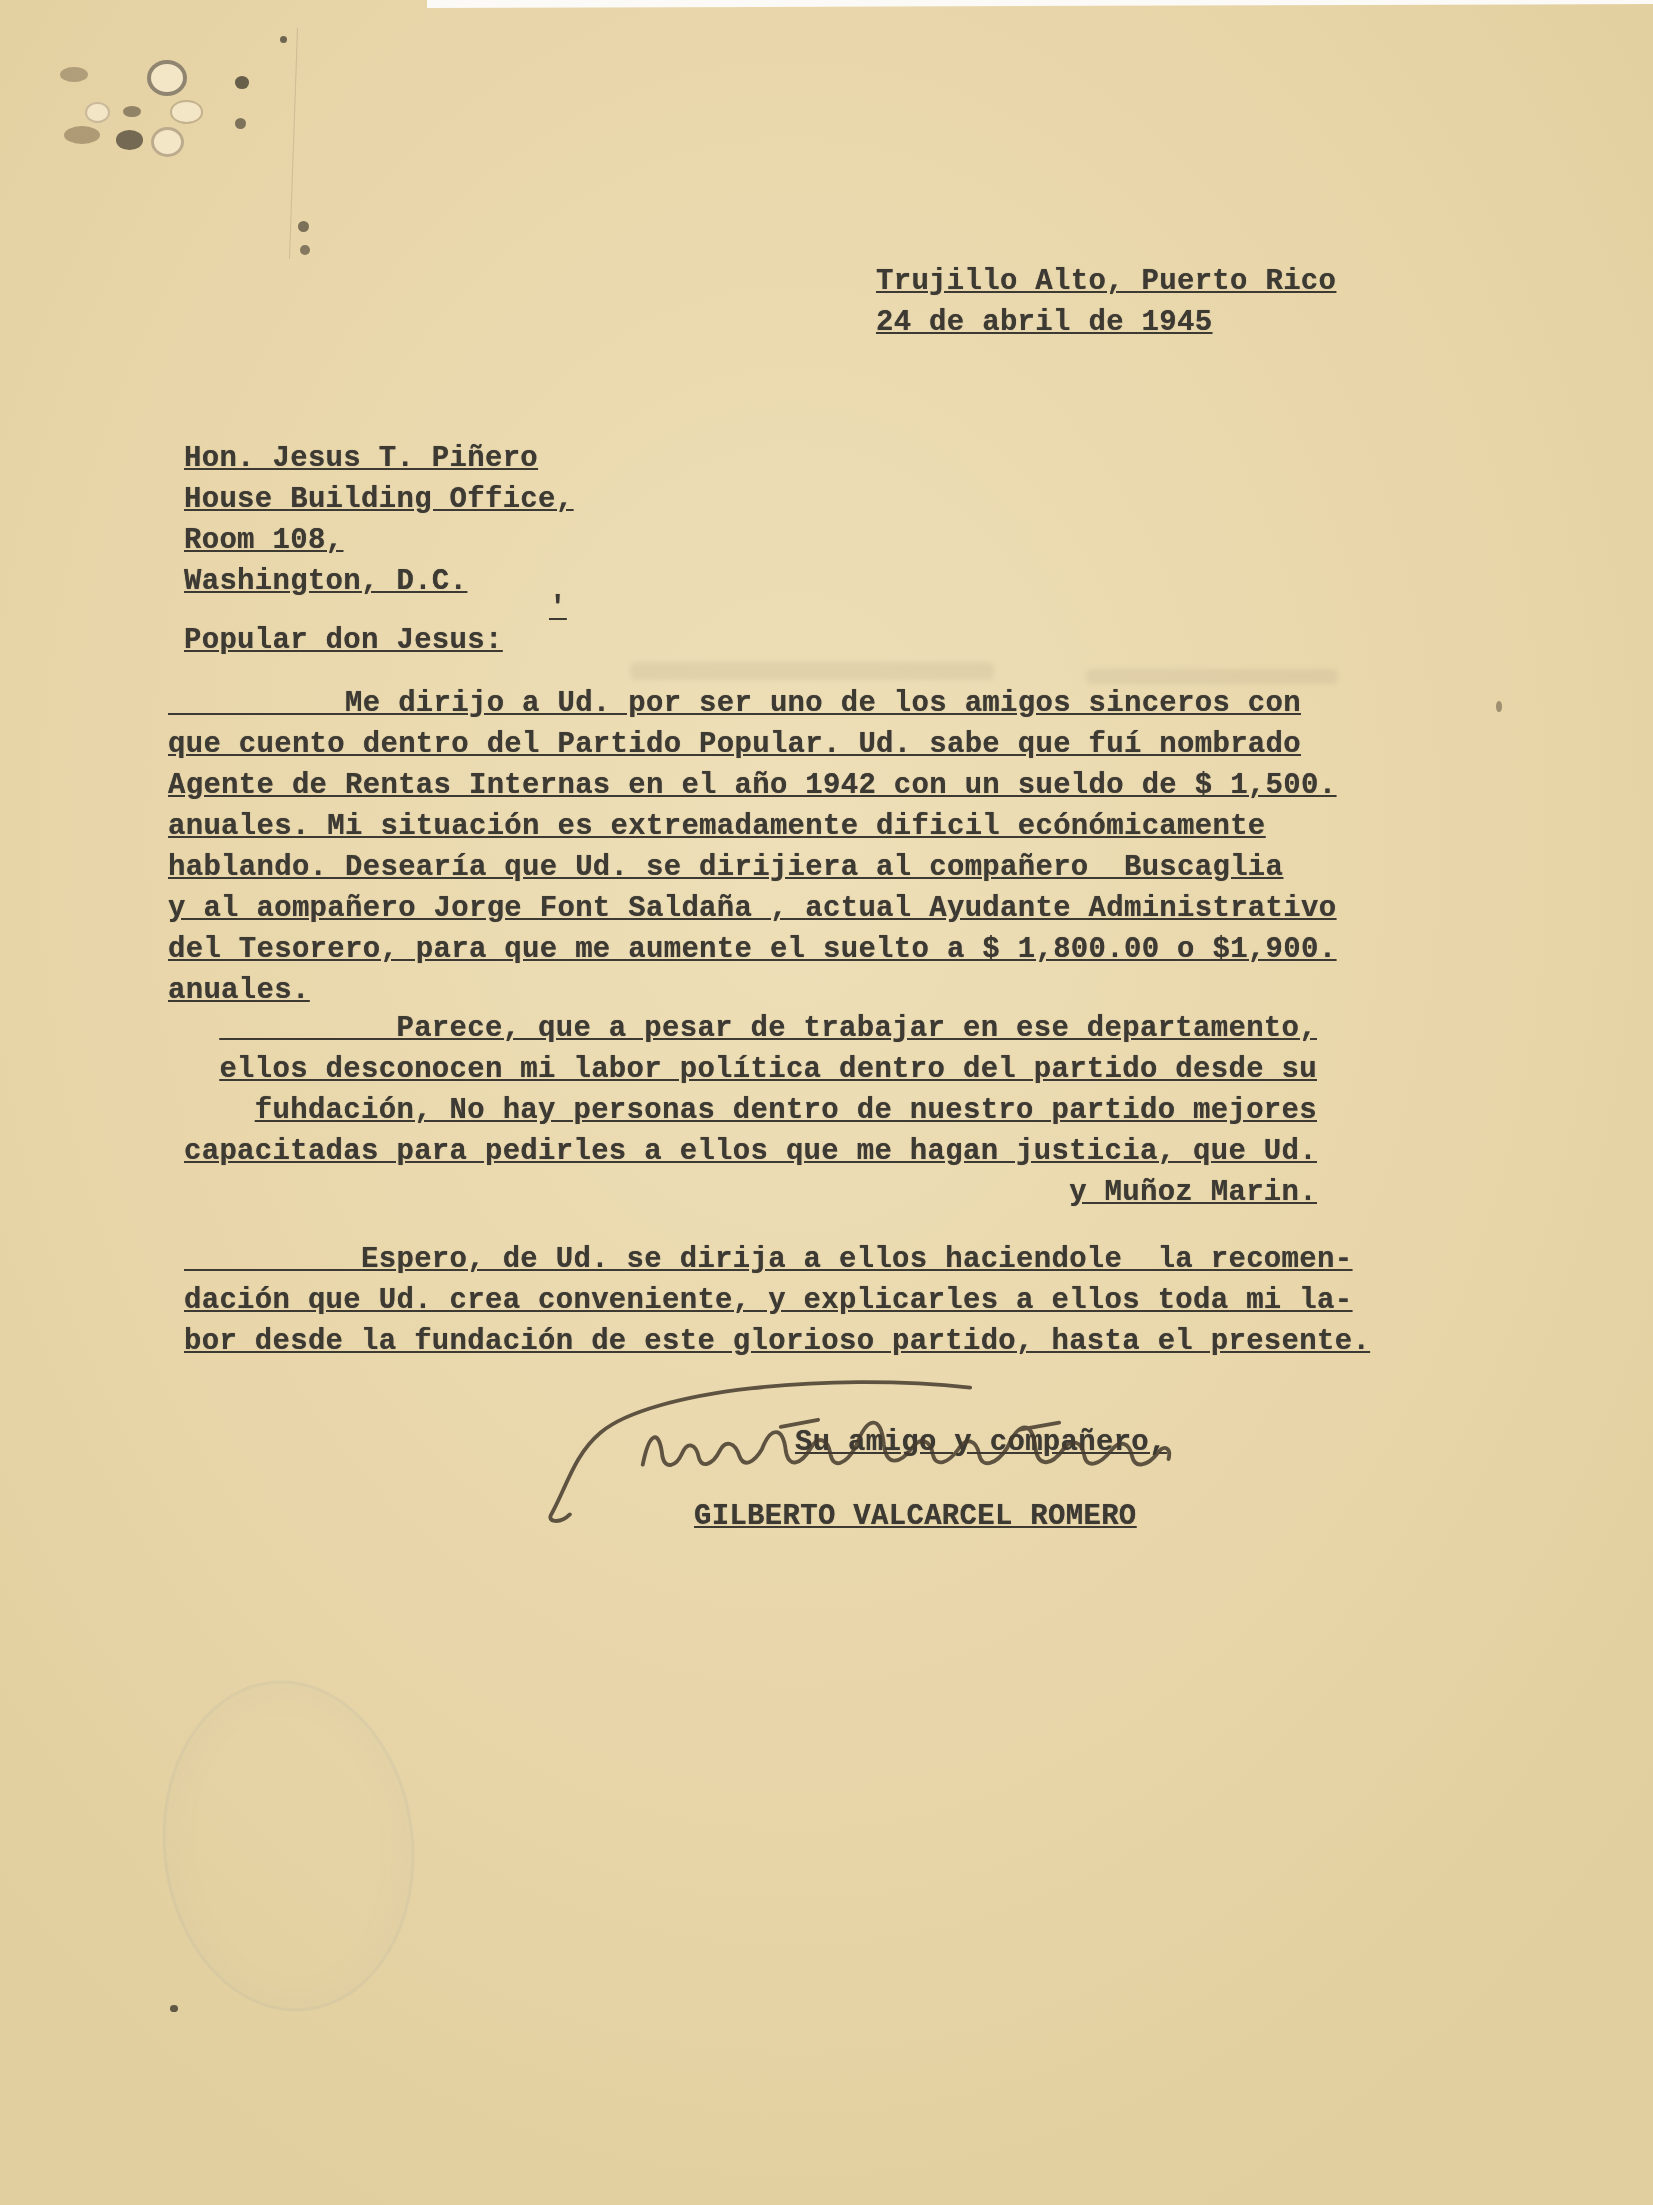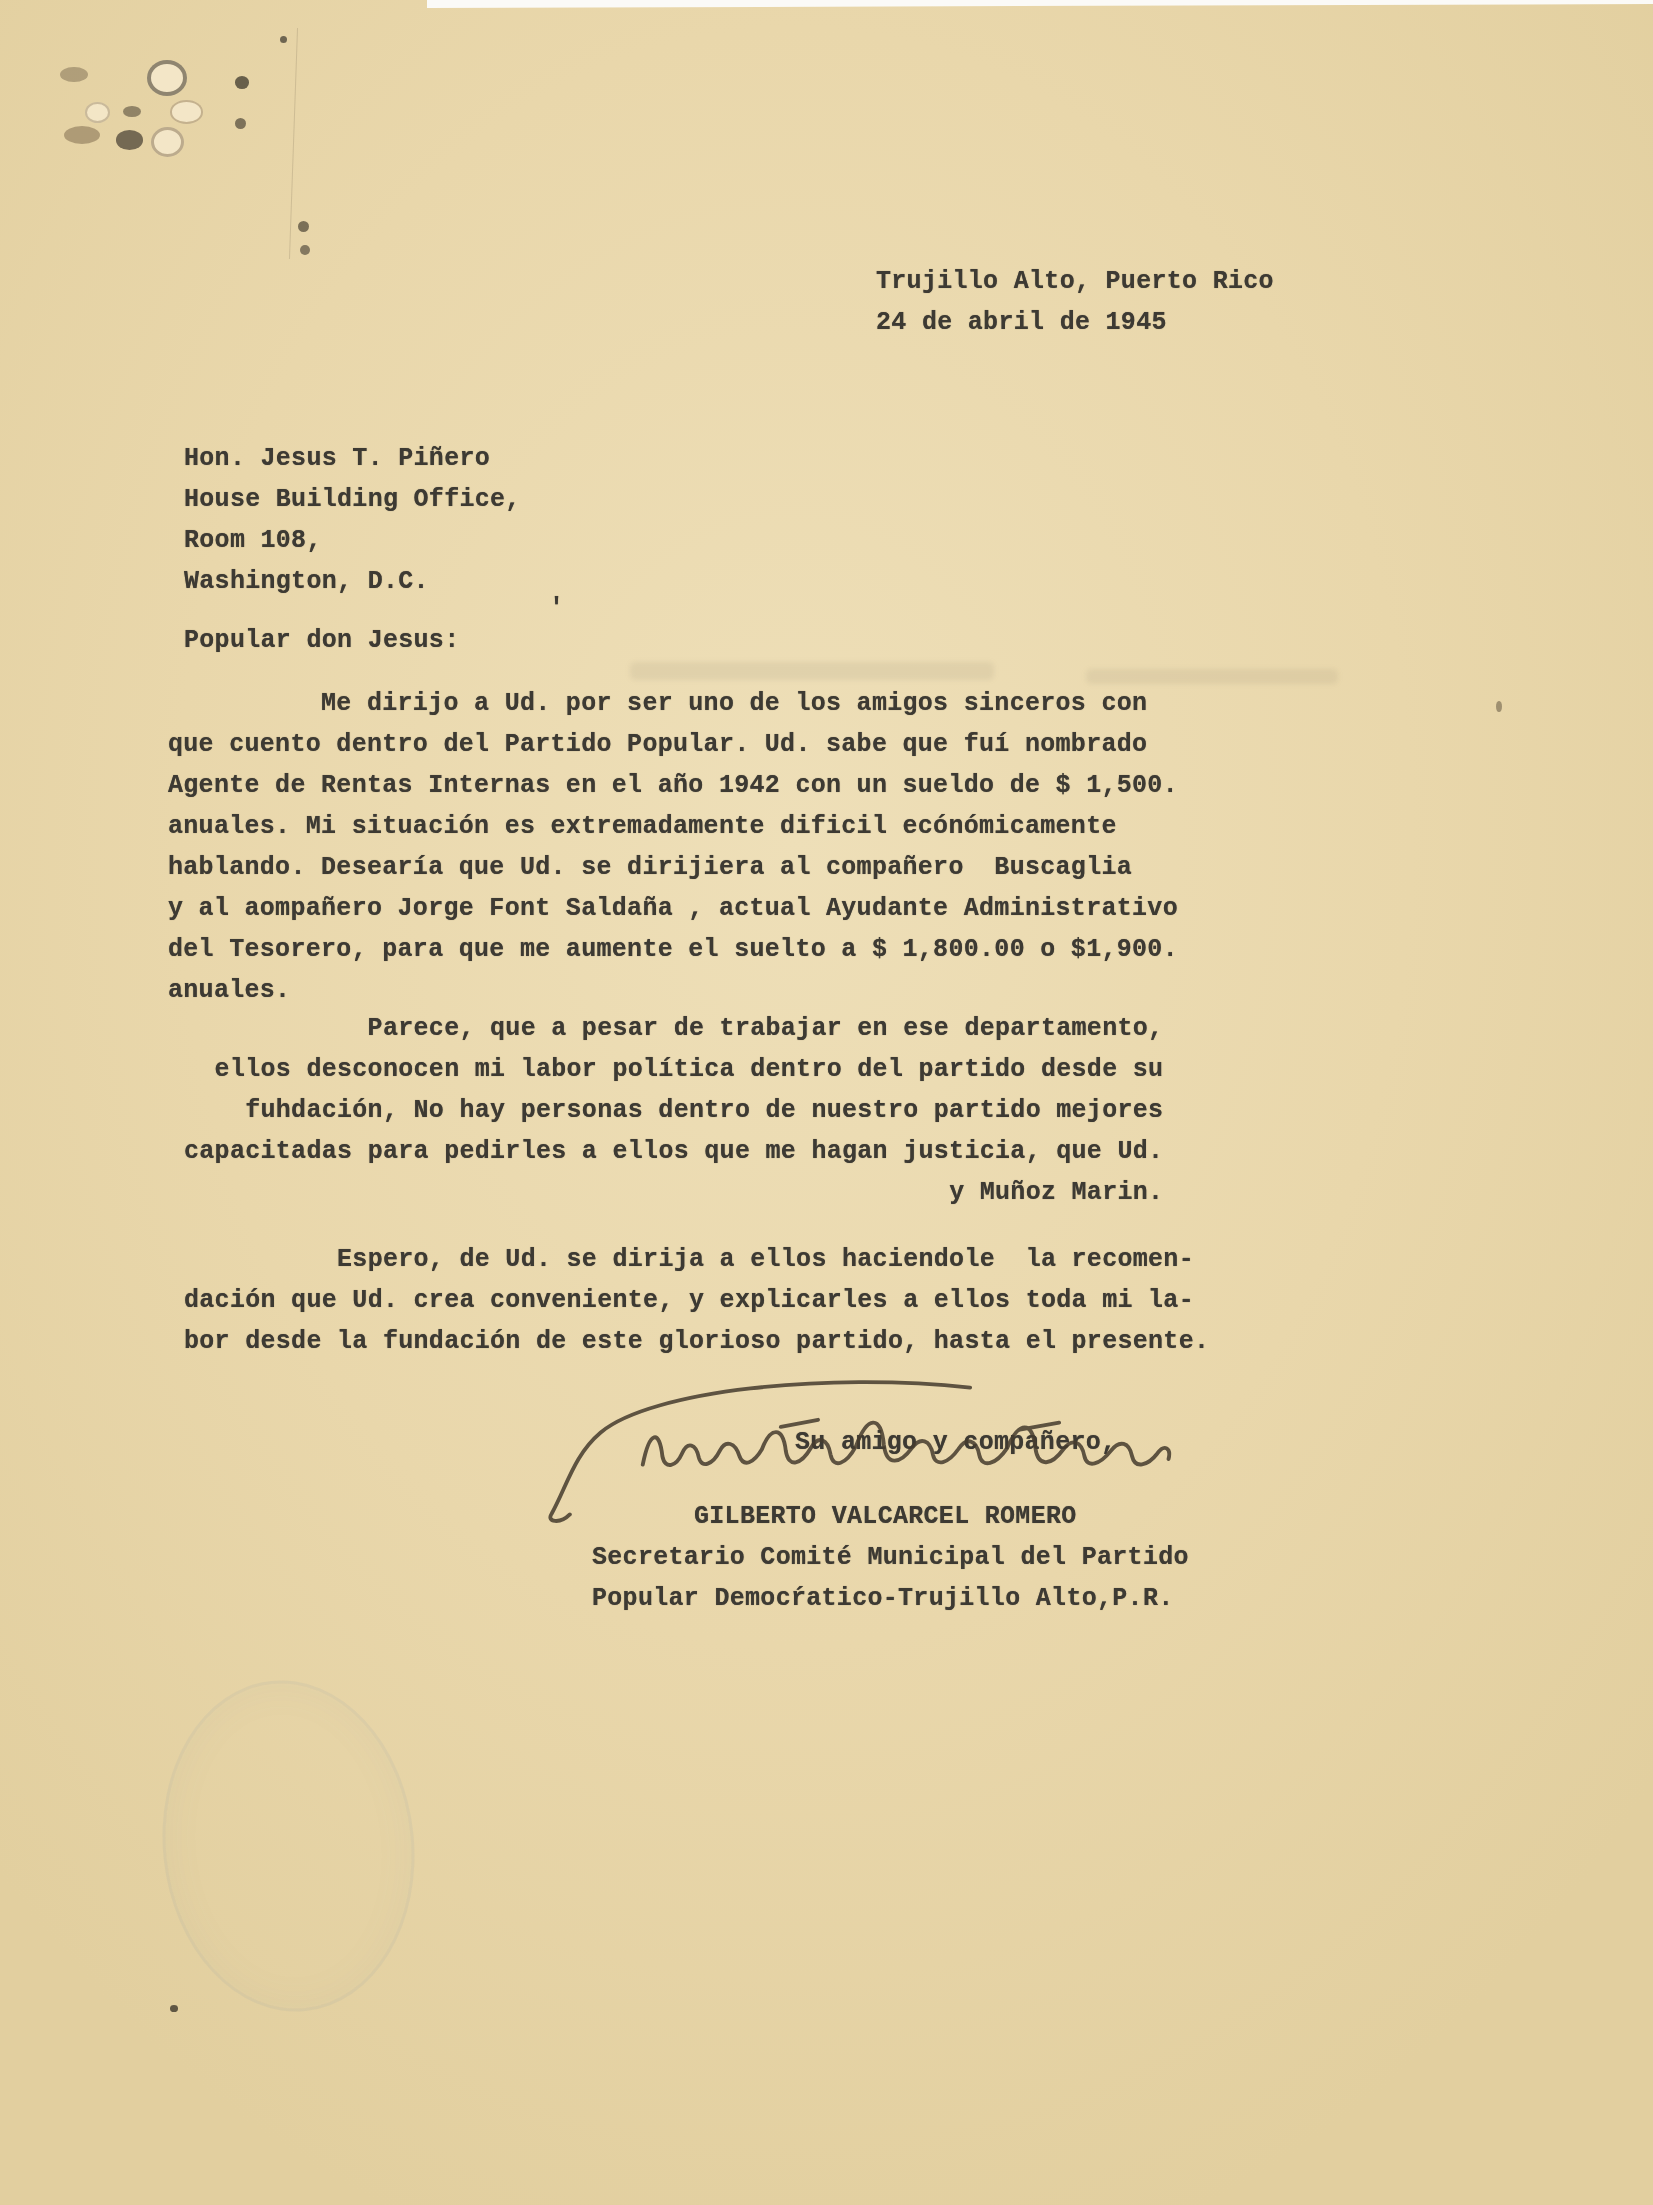--- a/index.html
+++ b/index.html
@@ -4,22 +4,22 @@
 <style>
   html,body{margin:0;padding:0;background:#ffffff;}
   body{width:1654px;height:2205px;position:relative;overflow:hidden;
        font-family:"Liberation Mono","DejaVu Sans Mono",monospace;}
   .paper{position:absolute;inset:0;
         background:radial-gradient(ellipse 1121px 1471px at 48% 38%, #eedfb8 0%, #e9d7ab 55%, #e2cf9f 100%);
         }
   .edge-strip{position:absolute;left:427px;top:-3.5px;width:1233px;height:9px;
         background:#fbfaf7;transform:rotate(-0.18deg);}
   .typed{position:absolute;white-space:pre;color:#3d3a33;font-weight:700;
-         font-size:25px;line-height:41px;letter-spacing:0.3px;
-         text-shadow:0 0 0.8px rgba(61,58,51,.75);}
+         font-size:29px;line-height:41px;letter-spacing:0.3px;
+         text-shadow:0 0 0.8px rgba(61,58,51,.75);text-decoration:underline;}
   .speck{position:absolute;border-radius:50%;}
   .hole{position:absolute;border-radius:50%;background:rgba(243,231,200,.95);}
   .scratch{position:absolute;width:1.4px;background:rgba(90,80,60,.18);}
   .stamp-ghost{position:absolute;left:163px;top:1680px;width:245px;height:326px;
          border:3.5px solid rgba(125,145,165,.10);border-radius:50%;
          transform:rotate(-6deg);
          box-shadow:inset 0 0 42px rgba(125,145,165,.05);}
   .bleed{position:absolute;background:rgba(120,110,88,.10);filter:blur(2.8px);border-radius:5.6px;}
   .signature-svg{position:absolute;left:539px;top:1379px;width:673px;height:151px;}
 </style>
@@ -86,17 +86,15 @@
   <svg class="signature-svg" viewBox="0 0 960 215" fill="none">
     <g stroke="#463c2e" stroke-width="5.5" stroke-linecap="round" opacity="0.85">
       <path d="M 615 12 C 410 -10, 160 16, 88 76 C 50 108, 40 152, 18 192 C 10 204, 30 207, 44 193"></path>
       <path d="M 148 122 C 158 72, 172 72, 176 110 C 180 130, 196 124, 204 106 C 212 88, 224 92, 228 112 C 232 128, 248 122, 258 102 C 266 86, 280 90, 286 110 C 292 126, 306 120, 318 100 C 330 68, 348 66, 352 102 C 356 128, 374 122, 388 98 C 398 80, 412 84, 416 108 C 420 128, 438 122, 452 96 C 468 52, 488 50, 492 94 C 496 126, 516 120, 532 98 C 544 82, 558 86, 562 108 C 566 126, 584 120, 598 100 C 610 82, 624 86, 628 108 C 632 128, 652 122, 668 98 C 684 60, 704 58, 708 98 C 712 128, 732 122, 748 100 C 760 84, 774 88, 778 110 C 782 128, 800 122, 816 102 C 828 86, 842 90, 846 110 C 850 128, 868 124, 882 106 C 892 92, 902 98, 898 114"></path>
       <path d="M 345 68 L 398 58"></path>
       <path d="M 686 72 L 742 62"></path>
     </g>
   </svg>
 
   <div class="typed" style="left:694px;top:1496px;">GILBERTO VALCARCEL ROMERO</div>
-  <div class="typed" style="left:592px;top:1537px;">Secretario Comité Municipal del Partido
-Popular Democŕatico-Trujillo Alto,P.R.</div>
 
 </div>
 
 
 </body></html>

